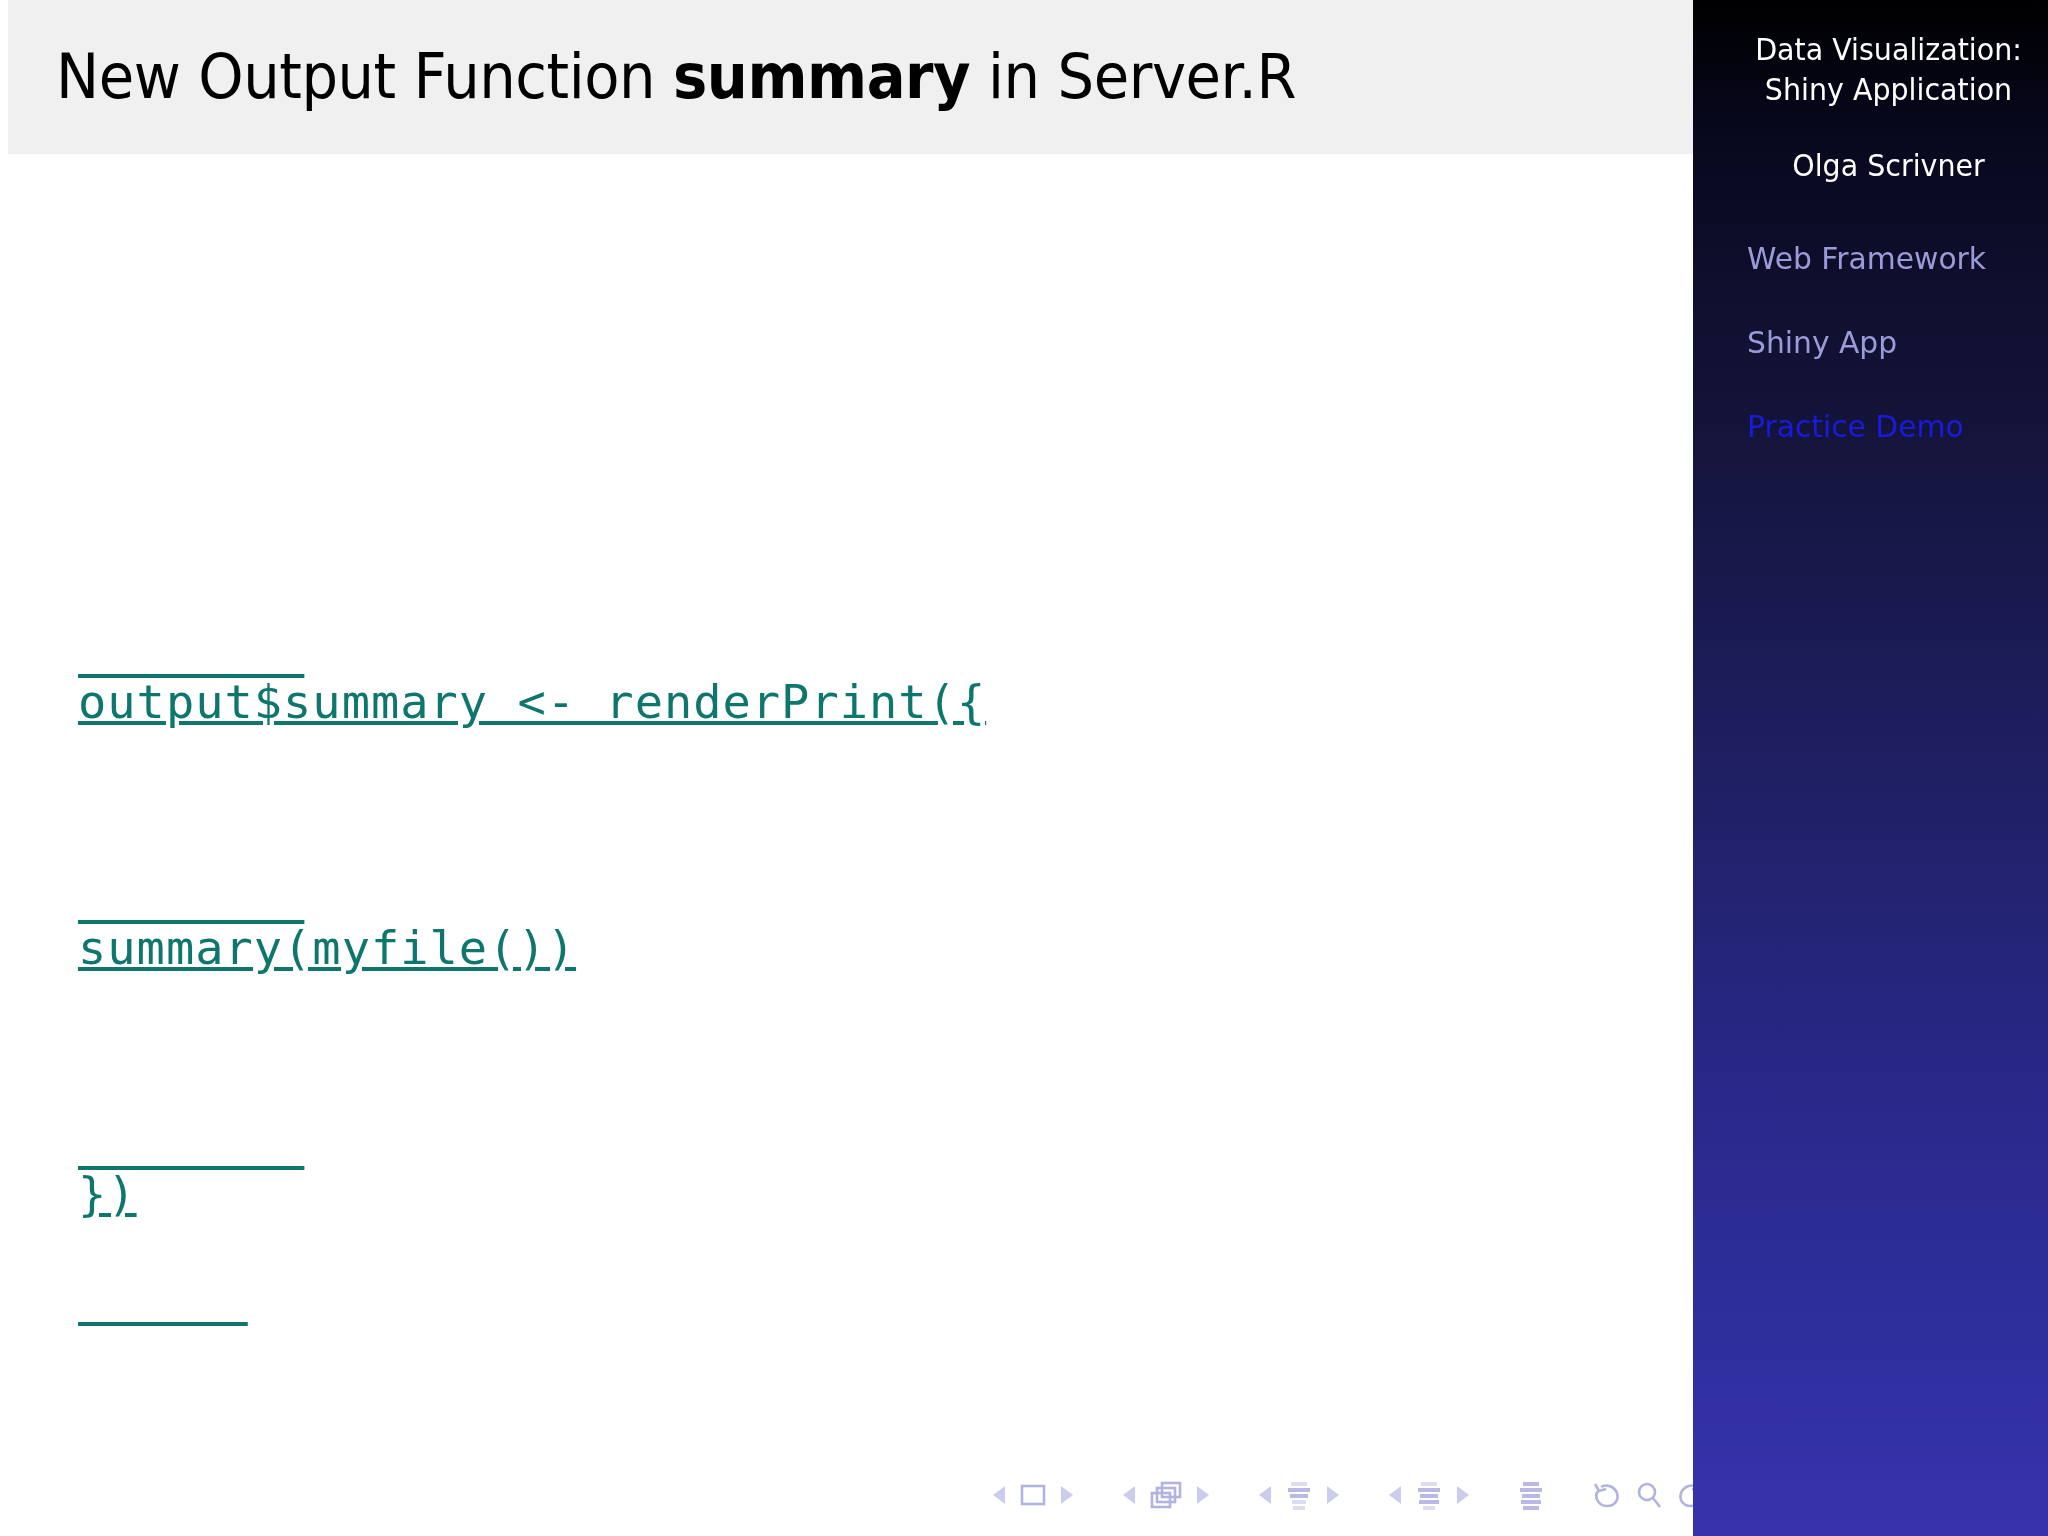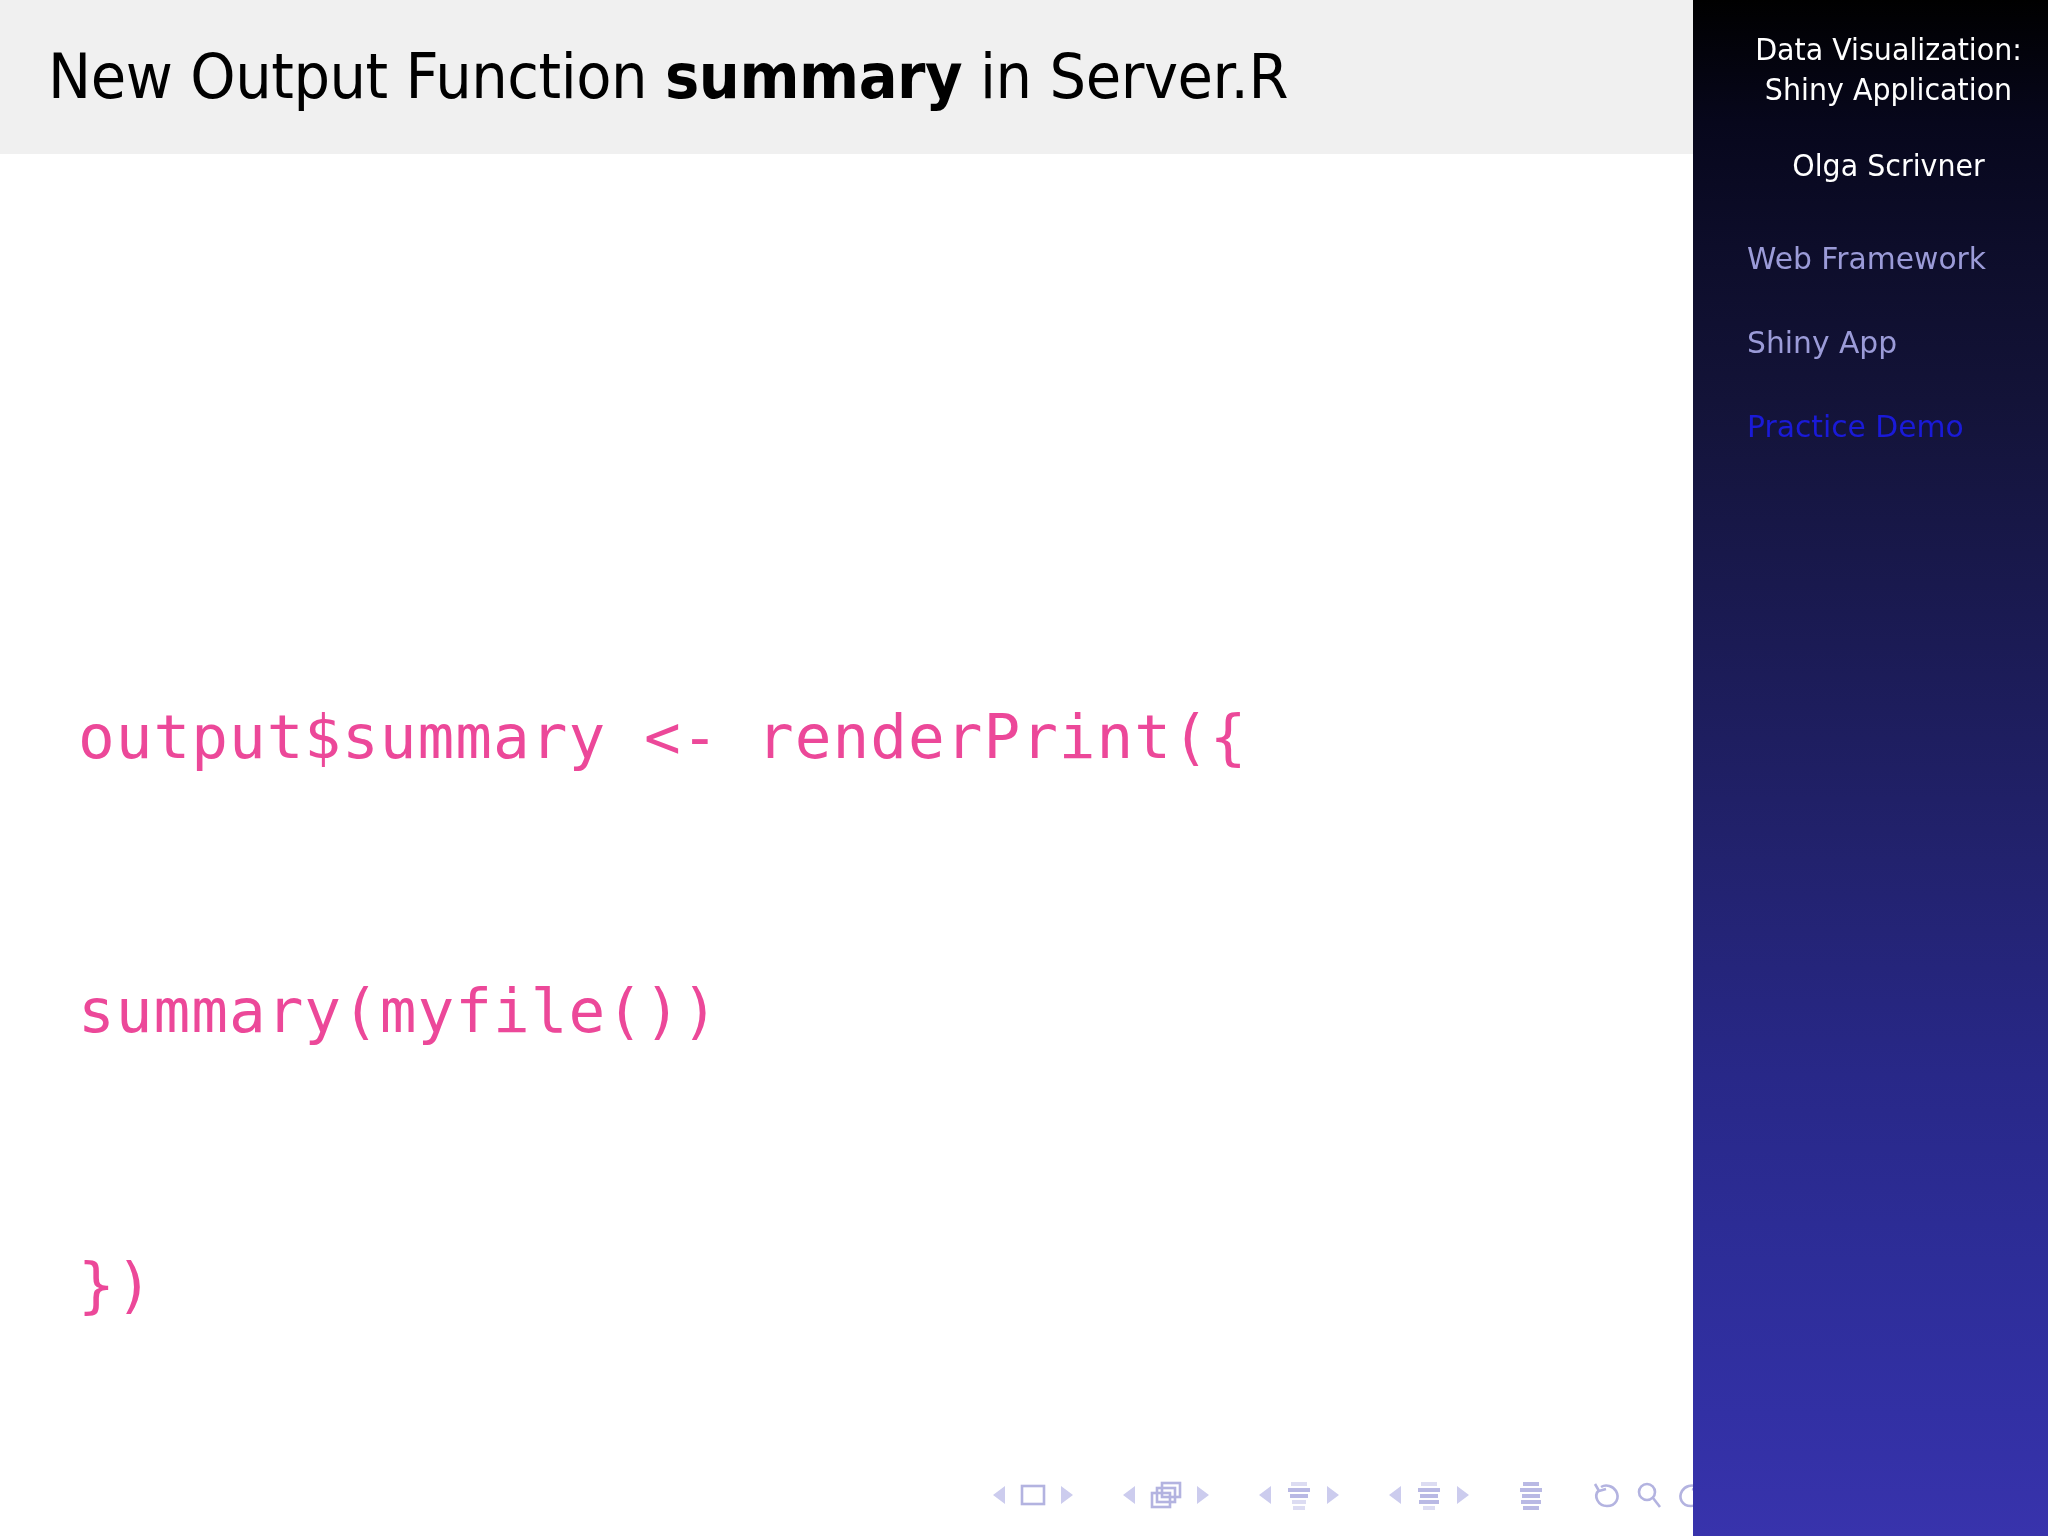--- a/index.html
+++ b/index.html
@@ -30,21 +30,21 @@
     position: absolute;
     left: 0; top: 0;
     width: 1729px;
     height: 1536px;
     background: #ffffff;
   }
 
   
   #frametitle-bar {
     position: absolute;
-    left: 0; top: 0;
+    left: 8px; top: 0;
     width: 1913px;
     height: 154px;
     background: #f0f0f0;
     display: flex;
     align-items: center;
   }
   #frametitle-text {
     margin-left: 48px;
     font-family: "DejaVu Sans", sans-serif;
     font-size: 62px;
@@ -66,24 +66,25 @@
     left: 0;
     top: 154px;
     width: 1729px;
     height: 1382px;
   }
   #code-block {
     position: absolute;
     left: 78px;
     top: 430px;
     font-family: "DejaVu Sans Mono", monospace;
-    font-size: 61px;
-    color: #ec4899;
+    font-size: 47px;
+    color: #0f766e;
     line-height: 1;
     white-space: pre;
+    text-decoration: underline;
   }
   .code-line {
     height: 62px;
     margin-bottom: 90px;
     letter-spacing: 1.0px;
   }
   .code-line:last-child { margin-bottom: 0; }
 
   
   #nav-bar {

